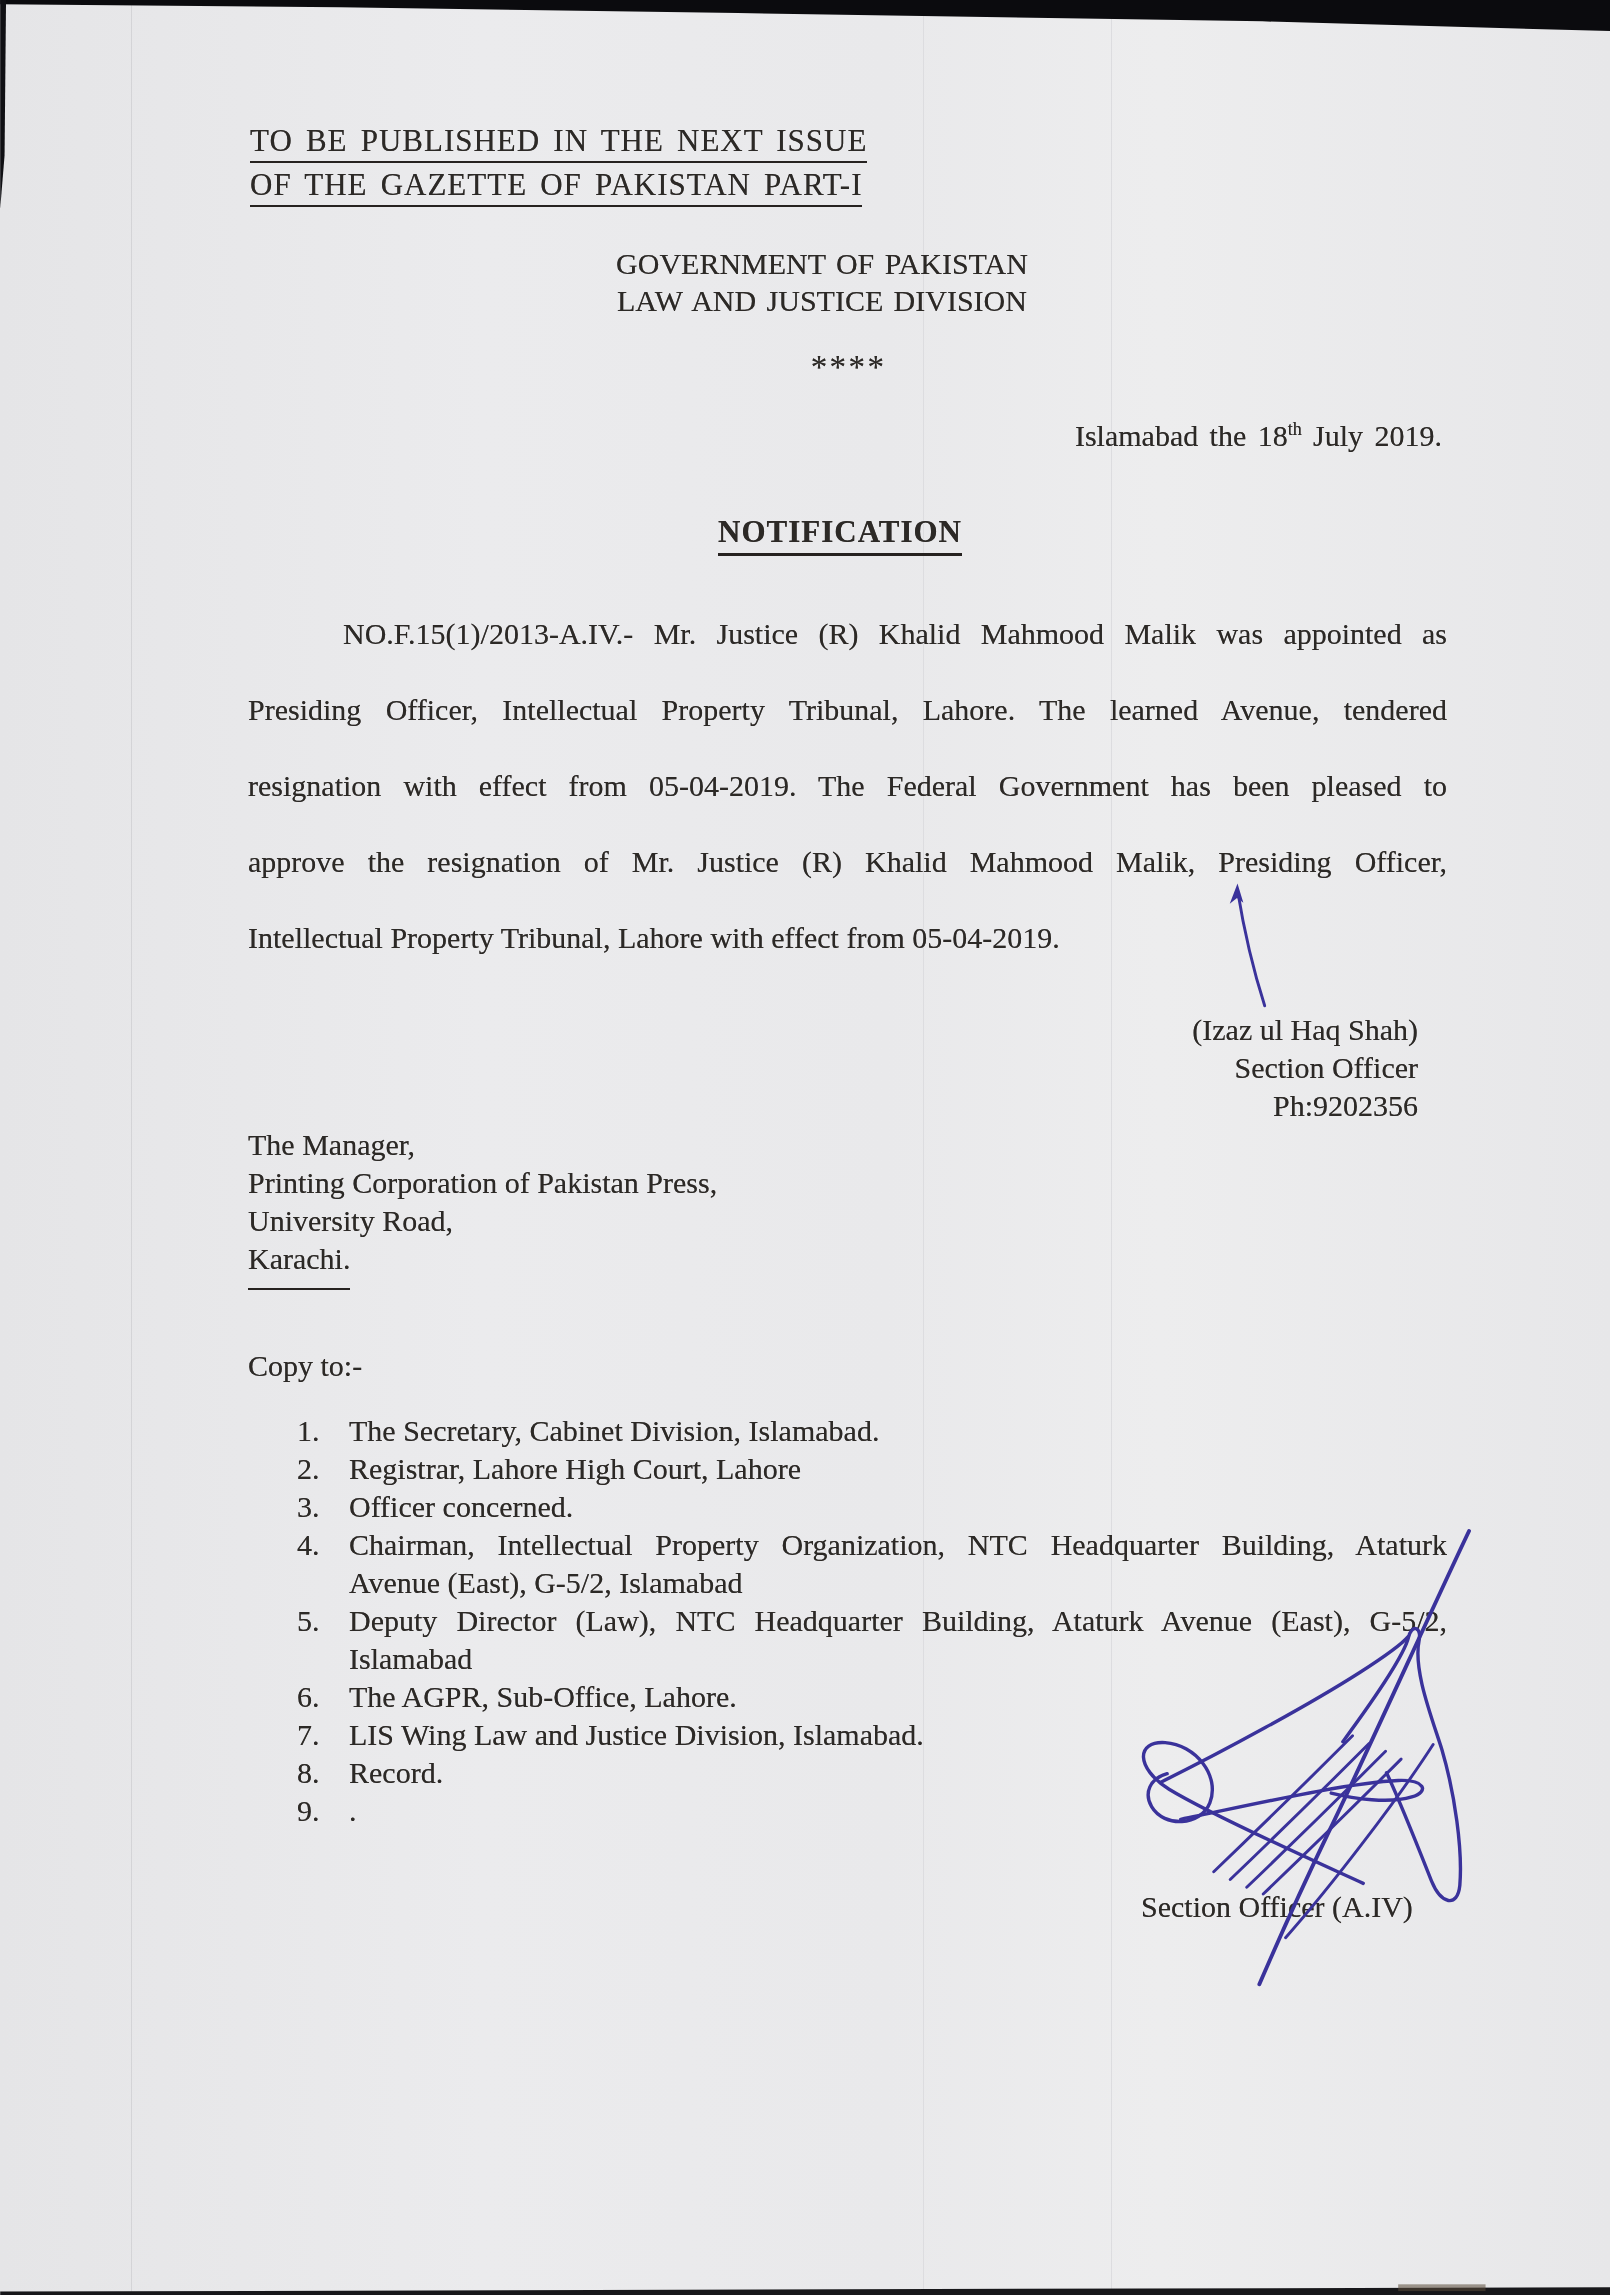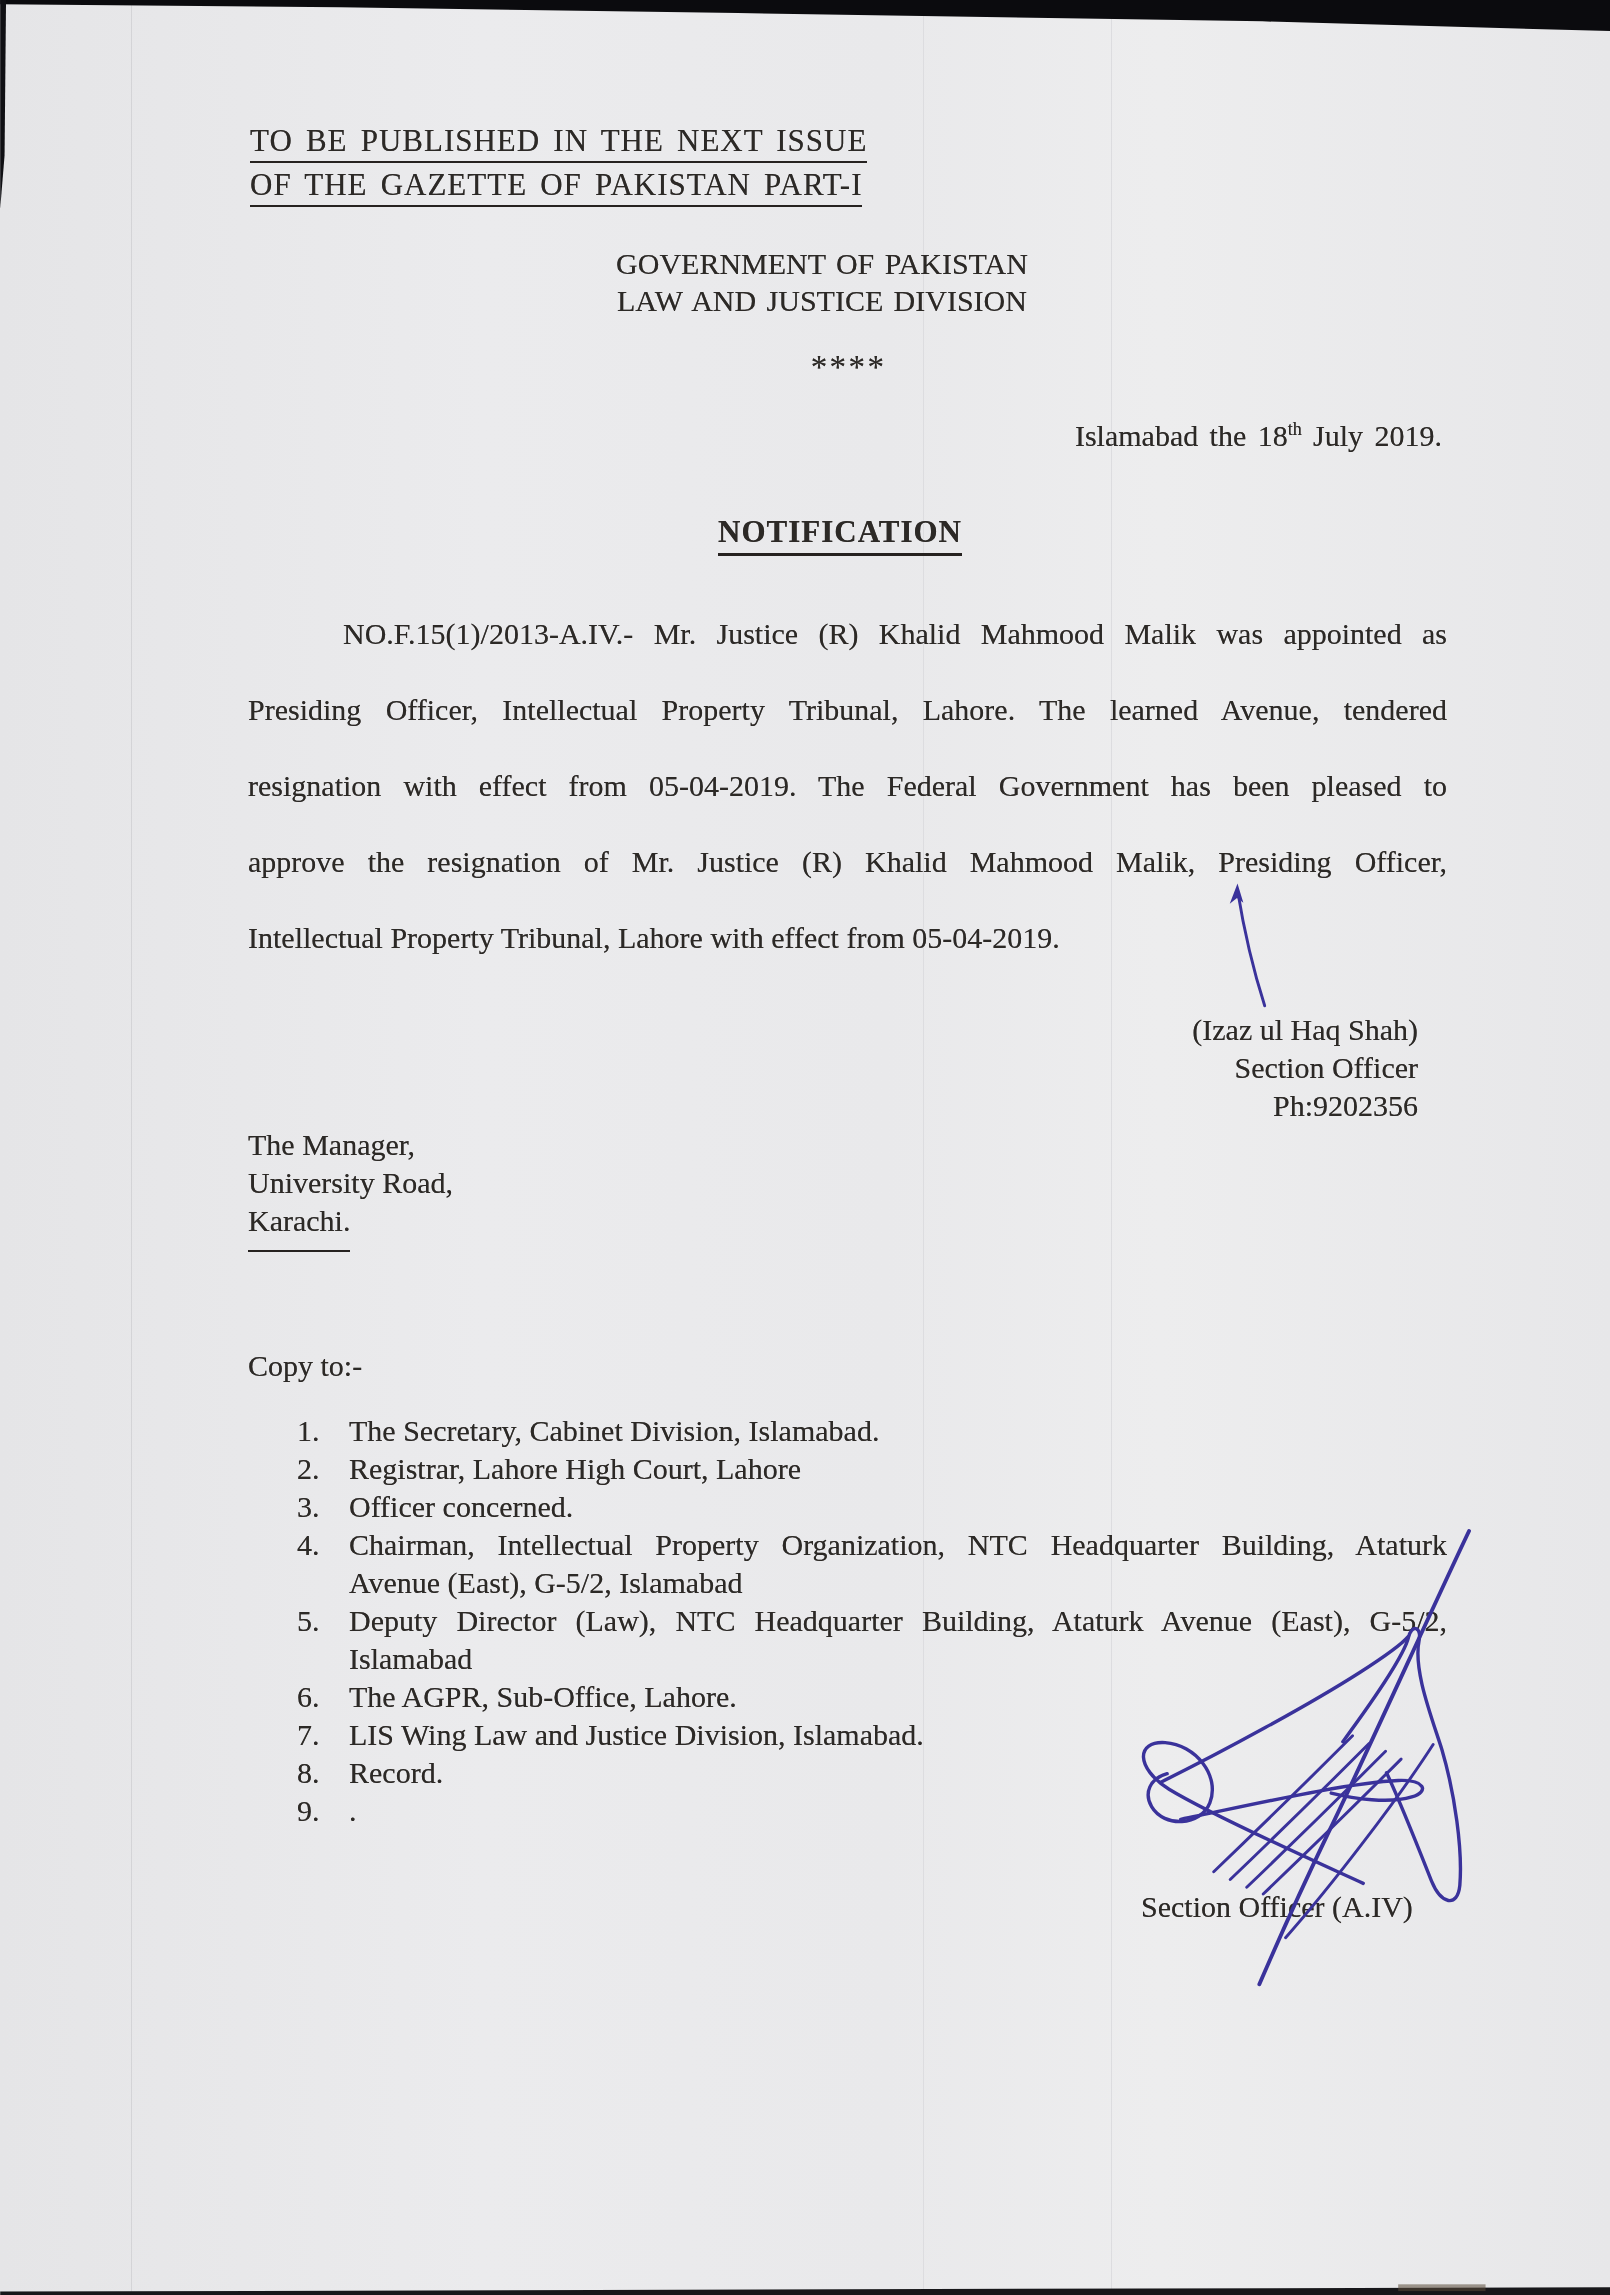--- a/index.html
+++ b/index.html
@@ -88,20 +88,21 @@
   </div>
 
   <div class="abs signblock txt" style="left:1156px;top:1011px">
     <div>(Izaz ul Haq Shah)</div>
     <div>Section Officer</div>
     <div>Ph:9202356</div>
   </div>
 
   <div class="abs addr txt" style="left:248px;top:1126px">
     <div>The Manager,</div>
+    <div>Printing Corporation of Pakistan Press,</div>
     <div>University Road,</div>
     <div><span class="uline">Karachi.</span></div>
   </div>
 
   <div class="abs copylabel txt" style="left:248px;top:1349px">Copy to:-</div>
 
   <div class="abs clist txt" style="left:297px;top:1412px">
     <div class="citem">
       <div class="cnum">1.</div>
       <div class="ctext">

